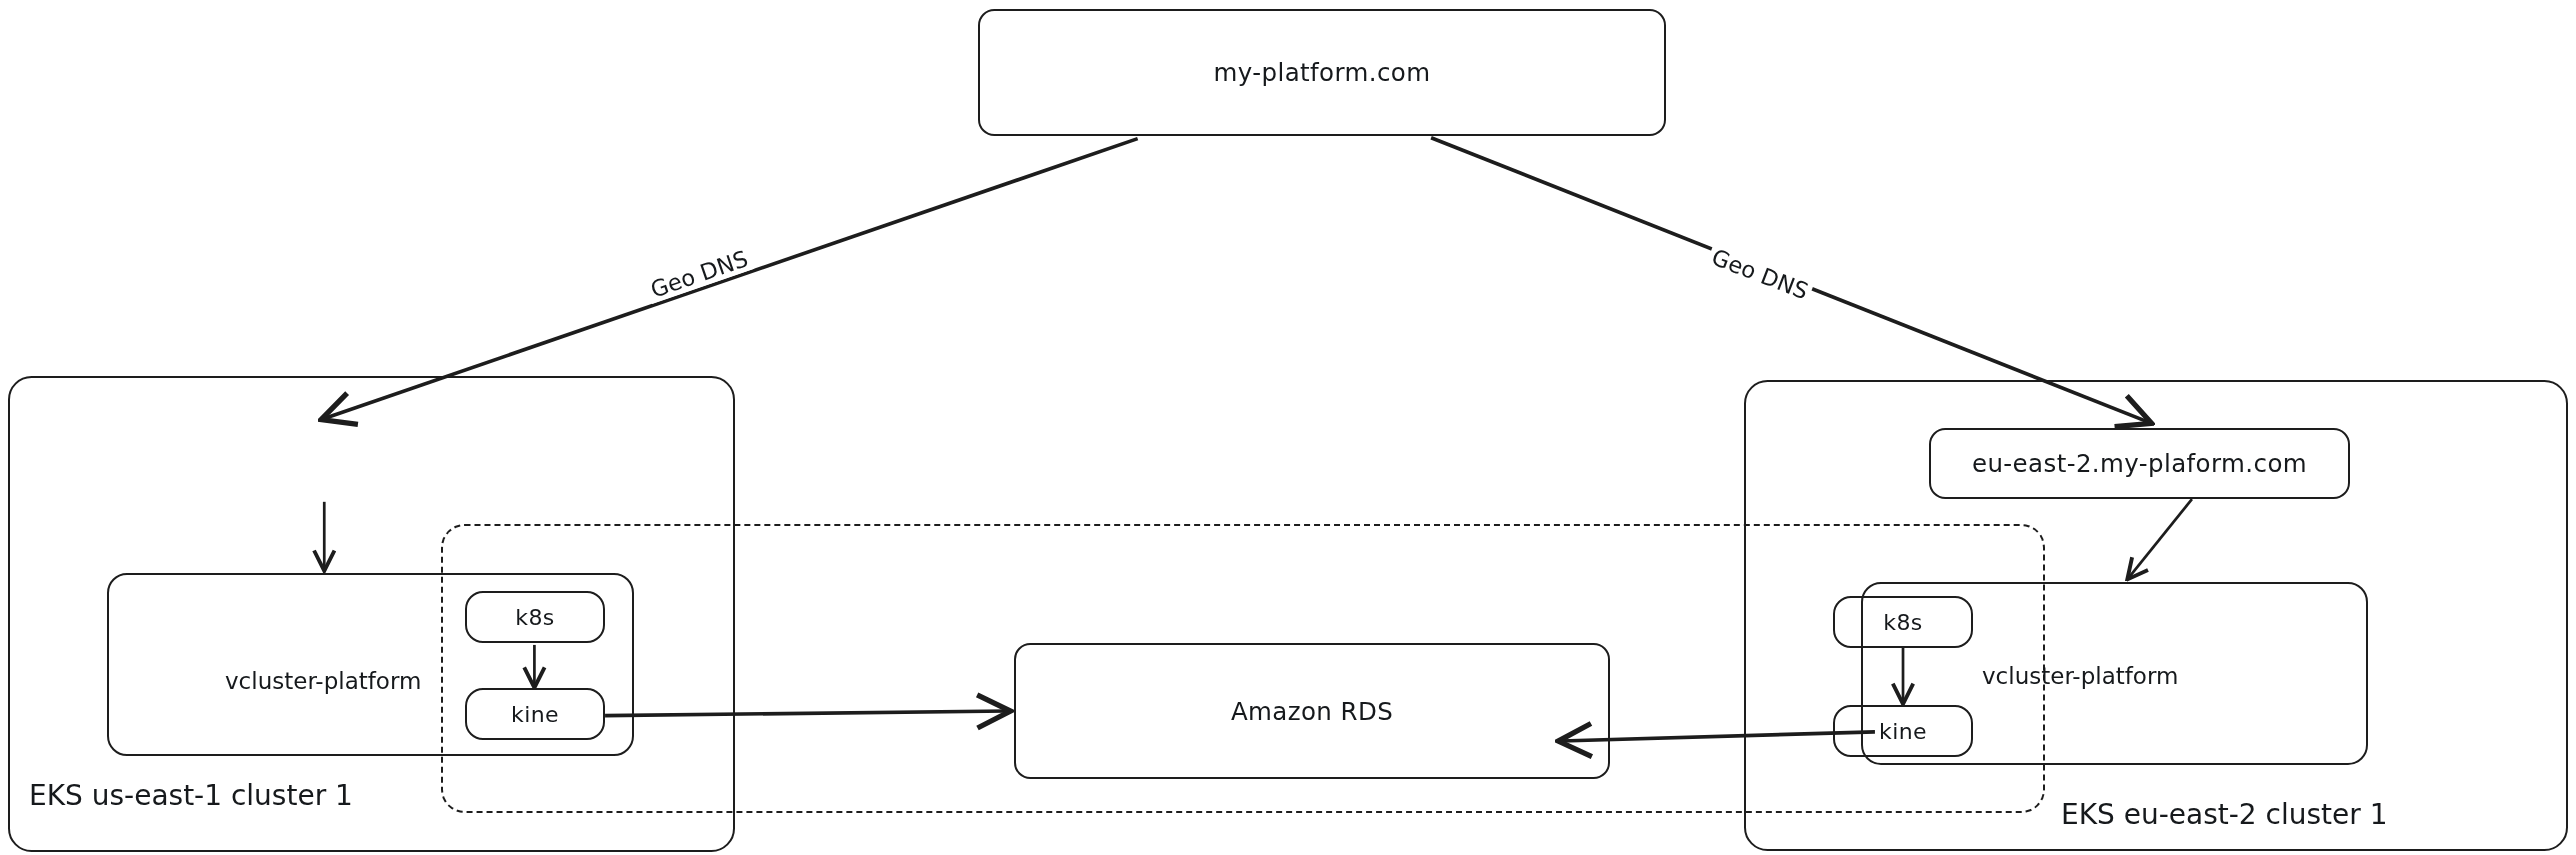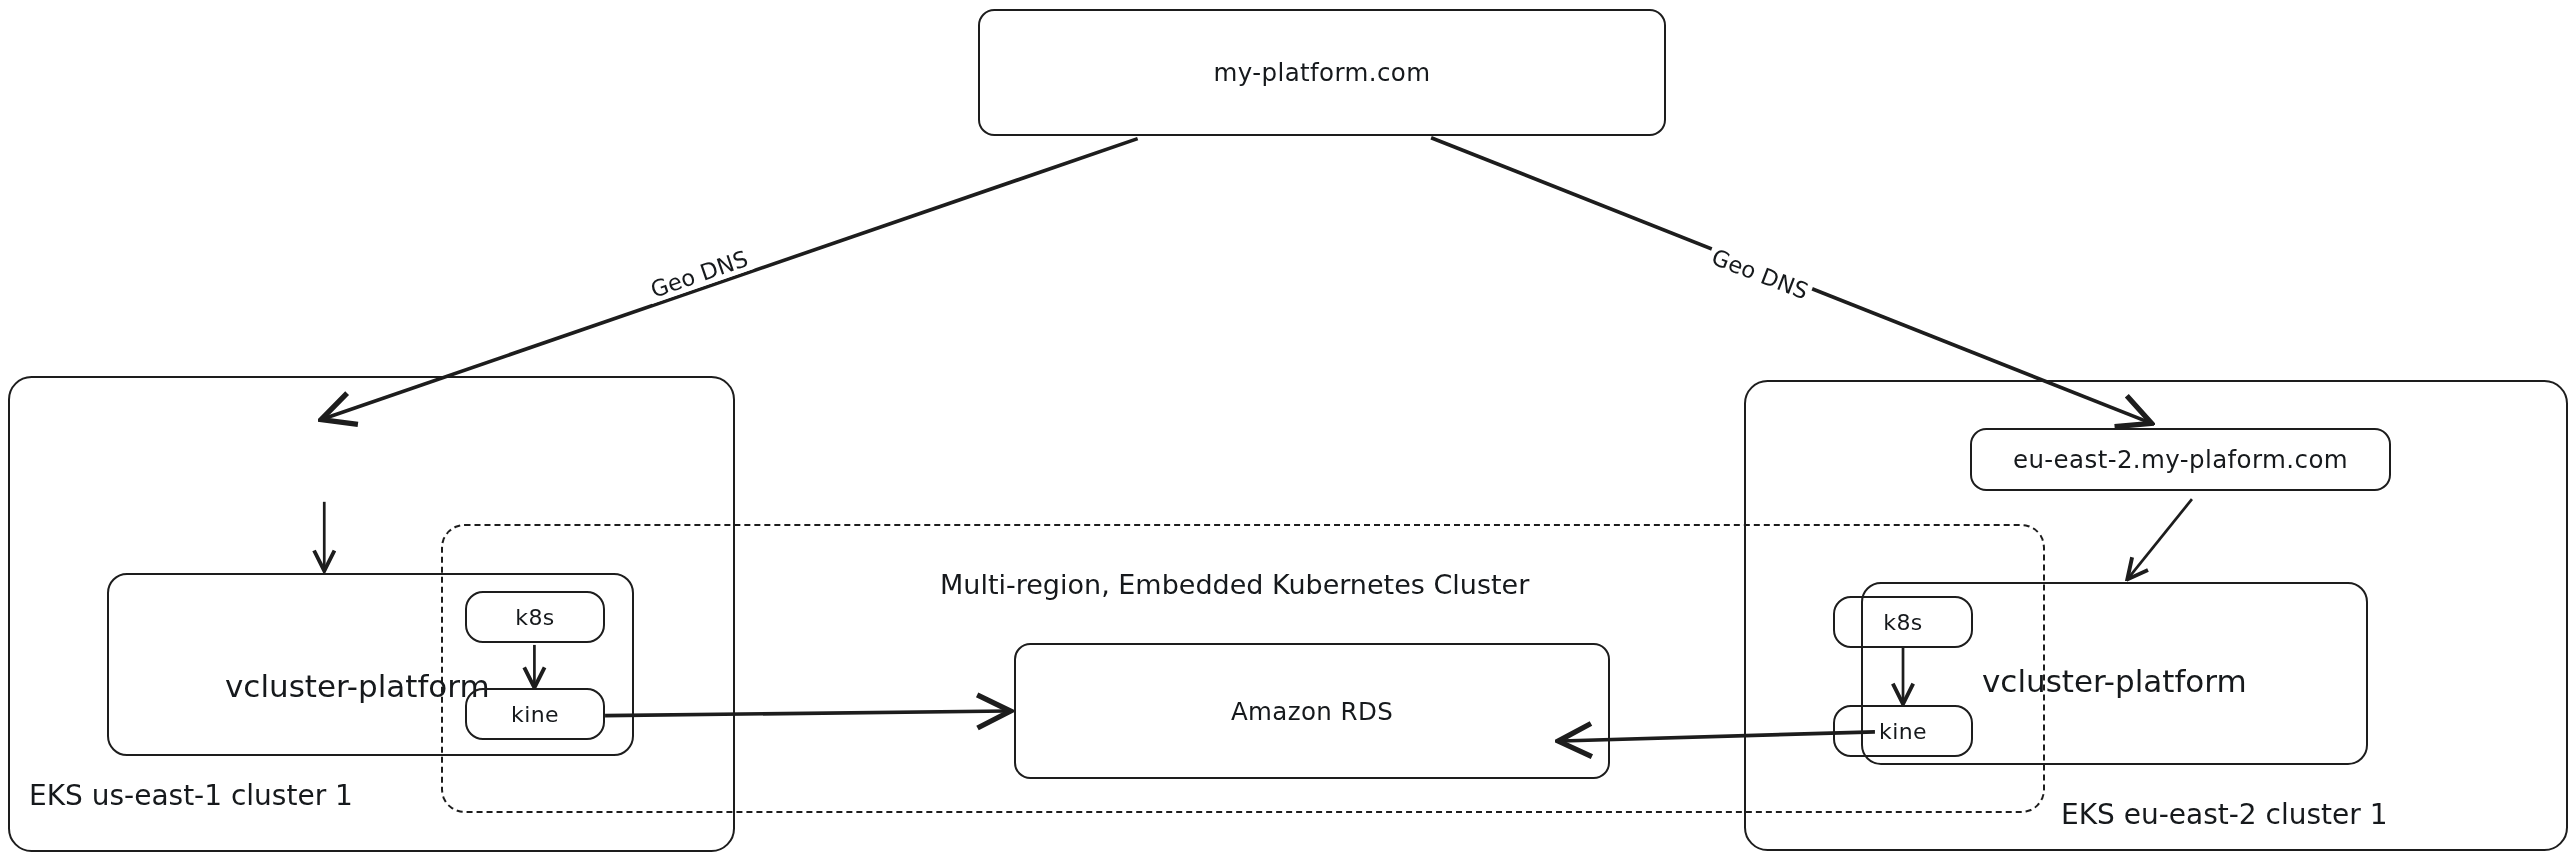--- a/index.html
+++ b/index.html
@@ -80,21 +80,21 @@
   .edge-label {
     position: absolute;
     font-size: 22.6px;
     white-space: nowrap;
     color: #16191c;
     background: #ffffff;
     padding: 0 3.6px;
   }
   .platform-label {
     position: absolute;
-    font-size: 31px;
+    font-size: 23px;
     white-space: nowrap;
     color: #16191c;
   }
 </style>
 </head>
 <body>
 
 <div id="canvas">
 
   <svg id="svg-layer" viewBox="0 0 2844 945" xmlns="http://www.w3.org/2000/svg">
@@ -129,23 +129,20 @@
   </div>
 
   <div class="edge-label" style="left:645px; top:261px; transform:rotate(-19deg);">
     <span>Geo DNS</span>
   </div>
   <div class="edge-label" style="left:1706px; top:261px; transform:rotate(21deg);">
     <span>Geo DNS</span>
   </div>
 
   <div class="dashed-region" style="left:441px; top:524px; width:1604px; height:289px;"></div>
-  <div class="dashed-title" style="left:940px; top:569px;">
-    <span>Multi-region, Embedded Kubernetes Cluster</span>
-  </div>
 
   <div class="node" style="left:1014px; top:643px; width:596px; height:136px;">
     <span class="node-label">Amazon RDS</span>
   </div>
 
   <div class="cluster-box" style="left:8.2px; top:376px; width:727px; height:476px;"></div>
   <div class="cluster-caption" style="left:29px; top:779px;">
     <span>EKS us-east-1 cluster 1</span>
   </div>
 
@@ -161,21 +158,21 @@
 
   <div class="node small" style="left:465px; top:688px; width:140px; height:52px;">
     <span class="node-label">kine</span>
   </div>
 
   <div class="cluster-box" style="left:1744px; top:380px; width:824px; height:471px;"></div>
   <div class="cluster-caption" style="left:2061px; top:782px;margin-top:16px;">
     <span>EKS eu-east-2 cluster 1</span>
   </div>
 
-  <div class="node" style="left:1929px; top:428px; width:421px; height:63px;margin-left:41px;">
+  <div class="node" style="left:1929px; top:428px; width:421px; height:71px;">
     <span class="node-label">eu-east-2.my-plaform.com</span>
   </div>
 
   <div class="cluster-box" style="left:1861px; top:582px; width:507px; height:183px; border-radius:20px;"></div>
   <div class="platform-label" style="left:1982px; top:663px;">
     <span>vcluster-platform</span>
   </div>
 
   <div class="node small" style="left:1833px; top:596px; width:140px; height:52px;">
     <span class="node-label">k8s</span>

